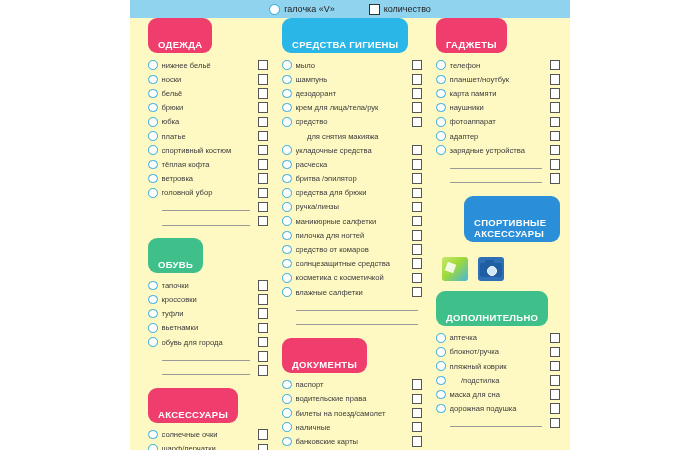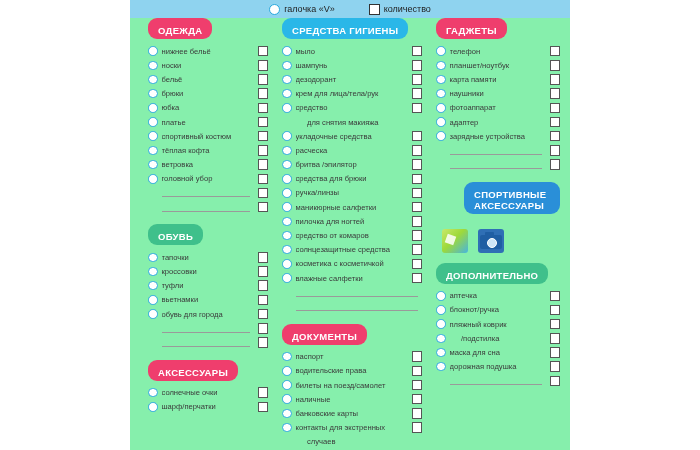--- a/index.html
+++ b/index.html
@@ -6,21 +6,21 @@
   body{
     width:700px;height:450px;
     background:#ffffff;
     font-family:"Liberation Sans", sans-serif;
     overflow:hidden;
     position:relative;
   }
   .sheet{
     position:absolute;
     left:130px;top:0;width:440px;height:450px;
-    background:#86efac;
+    background:#fef9c3;
     overflow:hidden;
   }
   .topbar{
     position:absolute;left:0;top:0;width:440px;height:18px;
     background:#8fd3ef;
   }
   .legend{
     position:absolute;left:0;top:0;width:440px;height:18px;
     display:flex;align-items:center;justify-content:center;gap:34px;
     font-size:9px;color:#222;
@@ -40,21 +40,21 @@
   .c1{left:18px;width:120px;}
   .c2{left:152px;width:140px;}
   .c3{left:306px;width:124px;}
 
   .hdr{
     display:inline-block;
     color:#ffffff;
     font-size:9.5px;
     font-weight:bold;
     letter-spacing:0.3px;
-    padding:7px 10px 3px 10px;
+    padding:21px 10px 3px 10px;
     border-radius:9px;
     margin:0 0 5px 0;
     white-space:nowrap;
   }
   .hdr.two{white-space:normal;line-height:11px;border-radius:9px;}
   .block{margin-bottom:10px;}
 
   .row{
     display:flex;align-items:center;
     height:14.2px;

